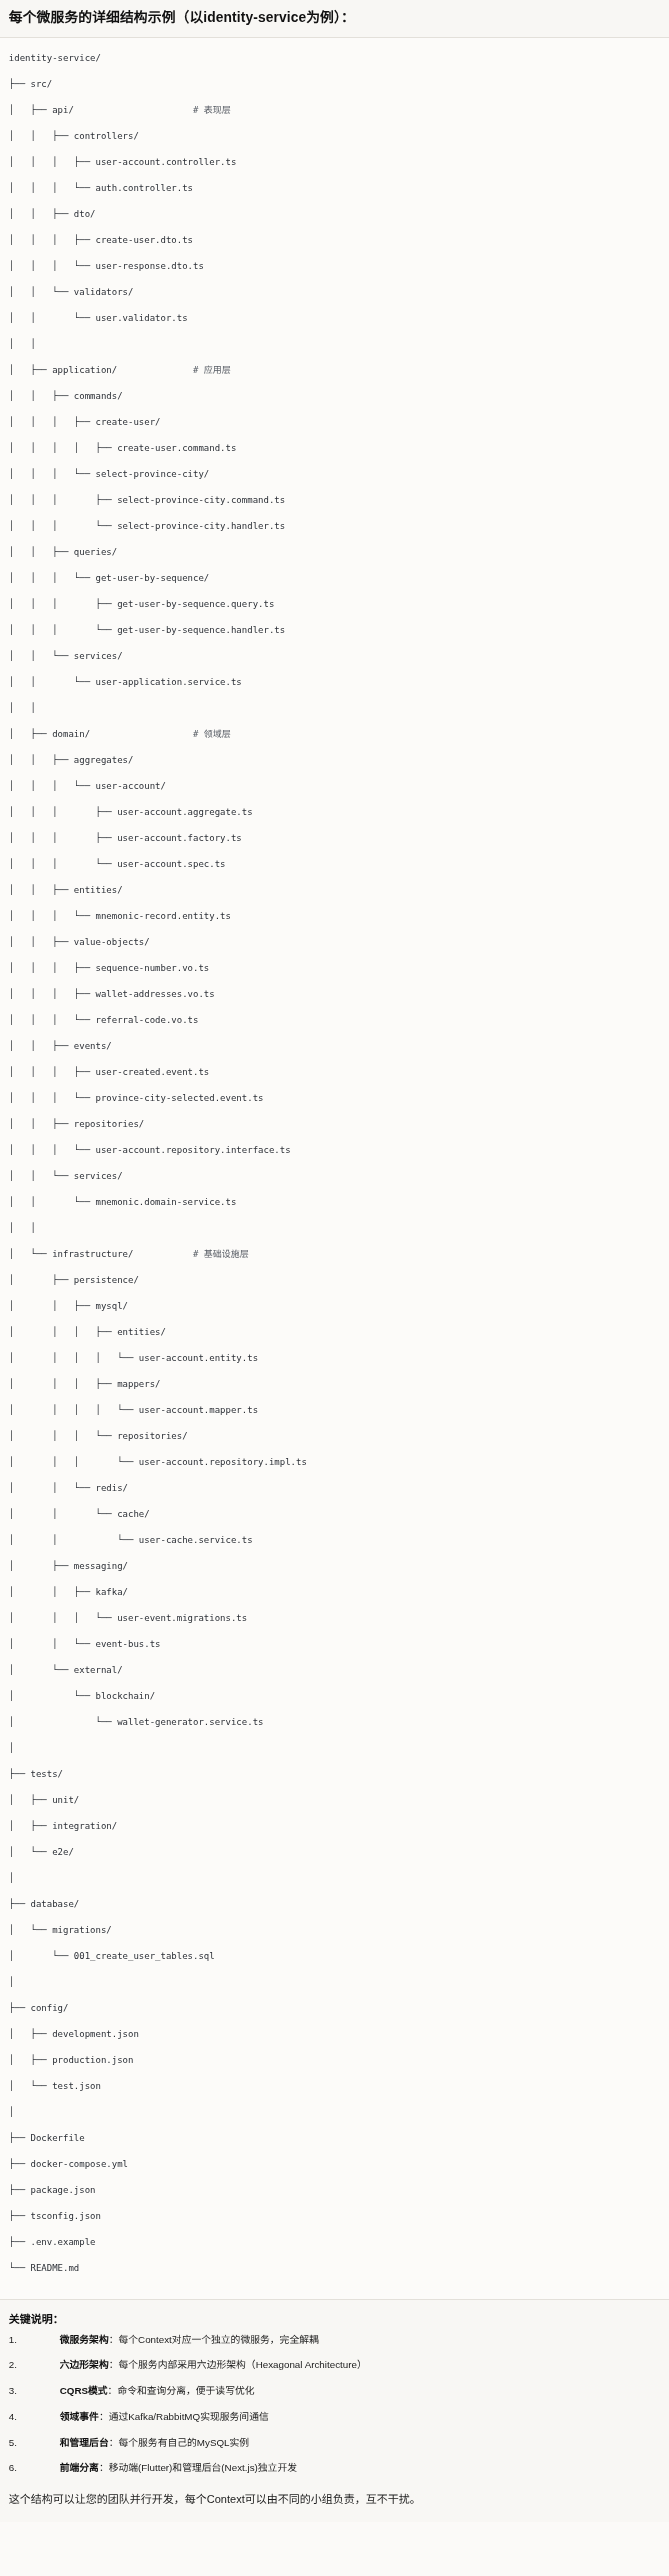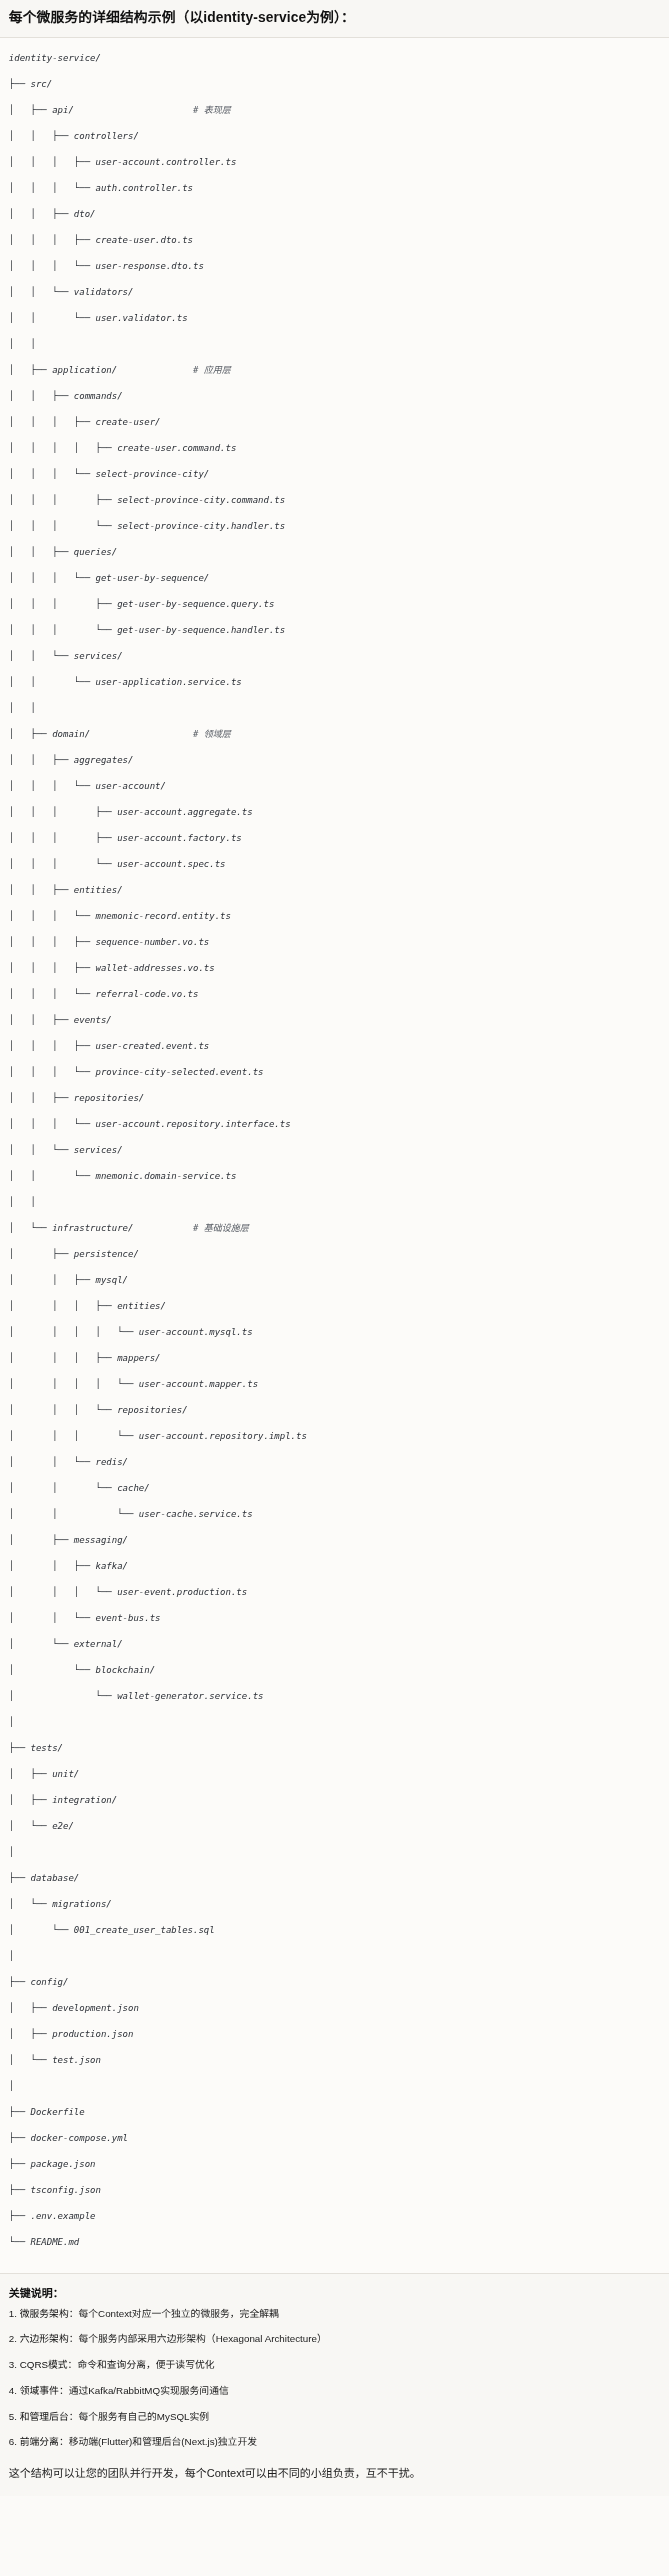--- a/index.html
+++ b/index.html
@@ -48,21 +48,20 @@
     padding: 13.8px 8.8px 11.3px 8.8px;
   }
   .tree {
     font-family: "DejaVu Sans Mono", "Liberation Mono", monospace;
     font-size: 9px;
     line-height: 13px;
     white-space: pre;
     color: #2b2f36;
     margin: 0;
     tab-size: 4;
-    font-style: italic;
   }
   .tree .row {
     display: block;
     white-space: pre;
     height: 13px;
   }
   .tree .comment {
     color: #565b63;
   }
 
@@ -82,22 +81,23 @@
     font-size: 9.8px;
     line-height: 1.55;
     color: #1b1b1b;
     margin: 0 0 10.6px 0;
     display: block;
   }
   .note-item .idx {
     color: #1b1b1b;
   }
   .note-item .term {
-    font-weight: 400;
+    font-weight: 700;
     color: #0f0f0f;
+    margin-left: 40px;
   }
   .note-item .desc {
     font-weight: 400;
     text-align: right;
   }
   .closing {
     font-size: 11px;
     line-height: 1.6;
     color: #1b1b1b;
     margin: 15px 0 0 0;
@@ -141,46 +141,47 @@
 <span class="row"><span>│   │       └── user-application.service.ts</span></span>
 <span class="row"><span>│   │</span></span>
 <span class="row"><span>│   ├── domain/                   </span><span class="comment"># 领域层</span></span>
 <span class="row"><span>│   │   ├── aggregates/</span></span>
 <span class="row"><span>│   │   │   └── user-account/</span></span>
 <span class="row"><span>│   │   │       ├── user-account.aggregate.ts</span></span>
 <span class="row"><span>│   │   │       ├── user-account.factory.ts</span></span>
 <span class="row"><span>│   │   │       └── user-account.spec.ts</span></span>
 <span class="row"><span>│   │   ├── entities/</span></span>
 <span class="row"><span>│   │   │   └── mnemonic-record.entity.ts</span></span>
+<span class="row"><span>│   │   ├── value-objects/</span></span>
 <span class="row"><span>│   │   │   ├── sequence-number.vo.ts</span></span>
 <span class="row"><span>│   │   │   ├── wallet-addresses.vo.ts</span></span>
 <span class="row"><span>│   │   │   └── referral-code.vo.ts</span></span>
 <span class="row"><span>│   │   ├── events/</span></span>
 <span class="row"><span>│   │   │   ├── user-created.event.ts</span></span>
 <span class="row"><span>│   │   │   └── province-city-selected.event.ts</span></span>
 <span class="row"><span>│   │   ├── repositories/</span></span>
 <span class="row"><span>│   │   │   └── user-account.repository.interface.ts</span></span>
 <span class="row"><span>│   │   └── services/</span></span>
 <span class="row"><span>│   │       └── mnemonic.domain-service.ts</span></span>
 <span class="row"><span>│   │</span></span>
 <span class="row"><span>│   └── infrastructure/           </span><span class="comment"># 基础设施层</span></span>
 <span class="row"><span>│       ├── persistence/</span></span>
 <span class="row"><span>│       │   ├── mysql/</span></span>
 <span class="row"><span>│       │   │   ├── entities/</span></span>
-<span class="row"><span>│       │   │   │   └── user-account.mysql.ts</span></span>
+<span class="row"><span>│       │   │   │   └── user-account.entity.ts</span></span>
 <span class="row"><span>│       │   │   ├── mappers/</span></span>
 <span class="row"><span>│       │   │   │   └── user-account.mapper.ts</span></span>
 <span class="row"><span>│       │   │   └── repositories/</span></span>
 <span class="row"><span>│       │   │       └── user-account.repository.impl.ts</span></span>
 <span class="row"><span>│       │   └── redis/</span></span>
 <span class="row"><span>│       │       └── cache/</span></span>
 <span class="row"><span>│       │           └── user-cache.service.ts</span></span>
 <span class="row"><span>│       ├── messaging/</span></span>
 <span class="row"><span>│       │   ├── kafka/</span></span>
-<span class="row"><span>│       │   │   └── user-event.production.ts</span></span>
+<span class="row"><span>│       │   │   └── user-event.migrations.ts</span></span>
 <span class="row"><span>│       │   └── event-bus.ts</span></span>
 <span class="row"><span>│       └── external/</span></span>
 <span class="row"><span>│           └── blockchain/</span></span>
 <span class="row"><span>│               └── wallet-generator.service.ts</span></span>
 <span class="row"><span>│</span></span>
 <span class="row"><span>├── tests/</span></span>
 <span class="row"><span>│   ├── unit/</span></span>
 <span class="row"><span>│   ├── integration/</span></span>
 <span class="row"><span>│   └── e2e/</span></span>
 <span class="row"><span>│</span></span>

